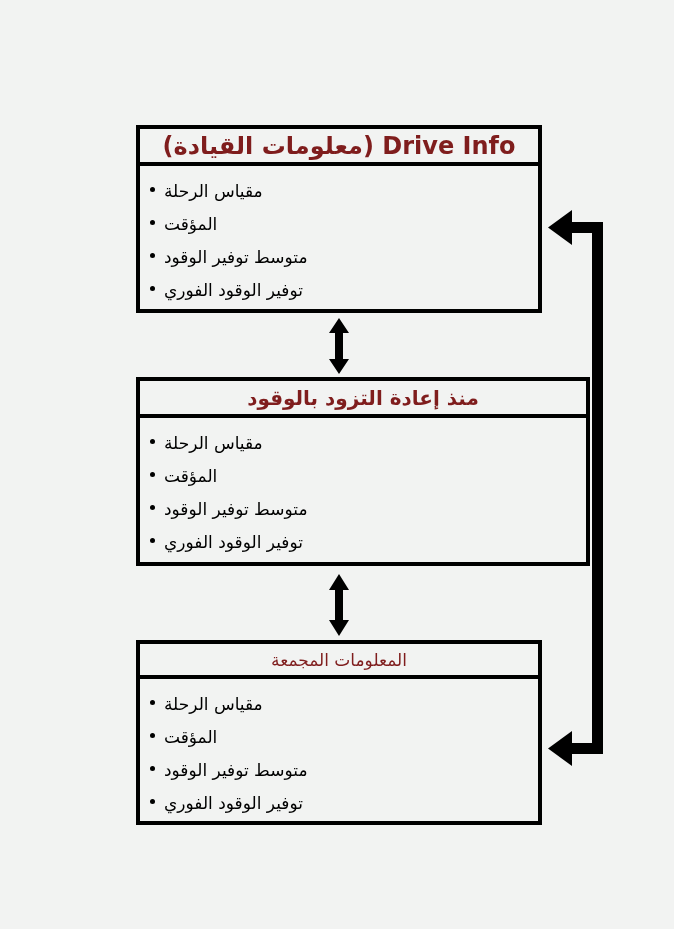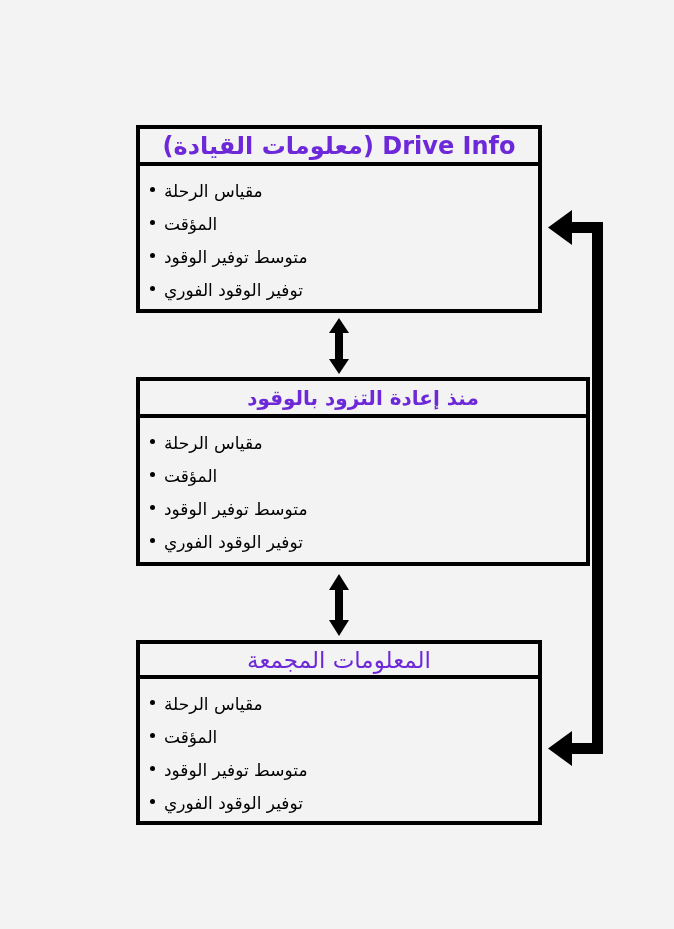--- a/index.html
+++ b/index.html
@@ -24,21 +24,21 @@
     position: absolute;
     box-sizing: border-box;
     border: 4px solid #000000;
     background: #f2f3f2;
     direction: rtl;
   }
   .box-header {
     box-sizing: border-box;
     border-bottom: 4px solid #000000;
     text-align: center;
-    color: #6d28d9;
+    color: #7f1d1d;
     white-space: nowrap;
     display: flex;
     align-items: center;
     justify-content: center;
   }
   .box-header.bold { font-weight: bold; }
   .box-header.regular { font-weight: normal; }
 
   .box-body {
     box-sizing: border-box;
@@ -76,21 +76,21 @@
   #box-drive-info .item-row { height: 33px; font-size: 17px; }
 
   
   #box-since-refuel { left: 136px; top: 377px; width: 454px; height: 189px; }
   #box-since-refuel .box-header { height: 37px; font-size: 20px; }
   #box-since-refuel .box-body { height: 144px; padding-top: 8px; }
   #box-since-refuel .item-row { height: 33px; font-size: 17px; }
 
   
   #box-aggregate { left: 136px; top: 640px; width: 406px; height: 185px; }
-  #box-aggregate .box-header { height: 35px; font-size: 23px; }
+  #box-aggregate .box-header { height: 35px; font-size: 17px; }
   #box-aggregate .box-body { height: 142px; padding-top: 8px; }
   #box-aggregate .item-row { height: 33px; font-size: 17px; }
 
   
   .v-arrow {
     position: absolute;
     width: 30px;
   }
   .v-arrow svg { display: block; }
 

